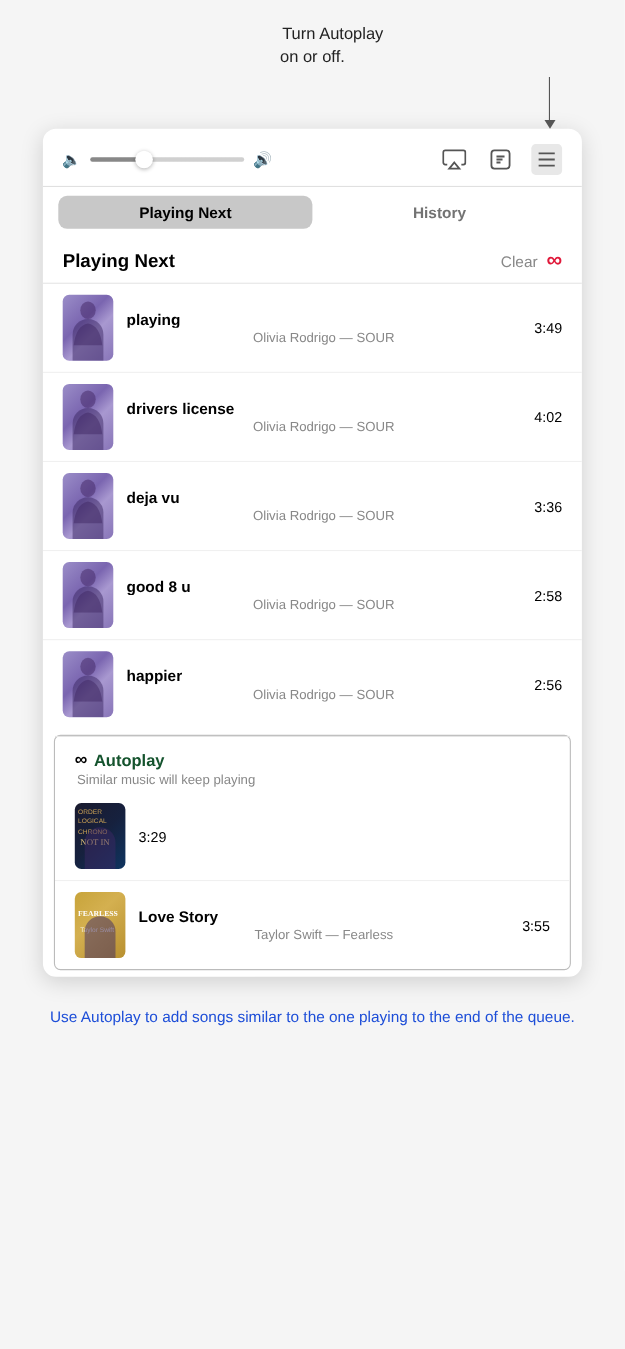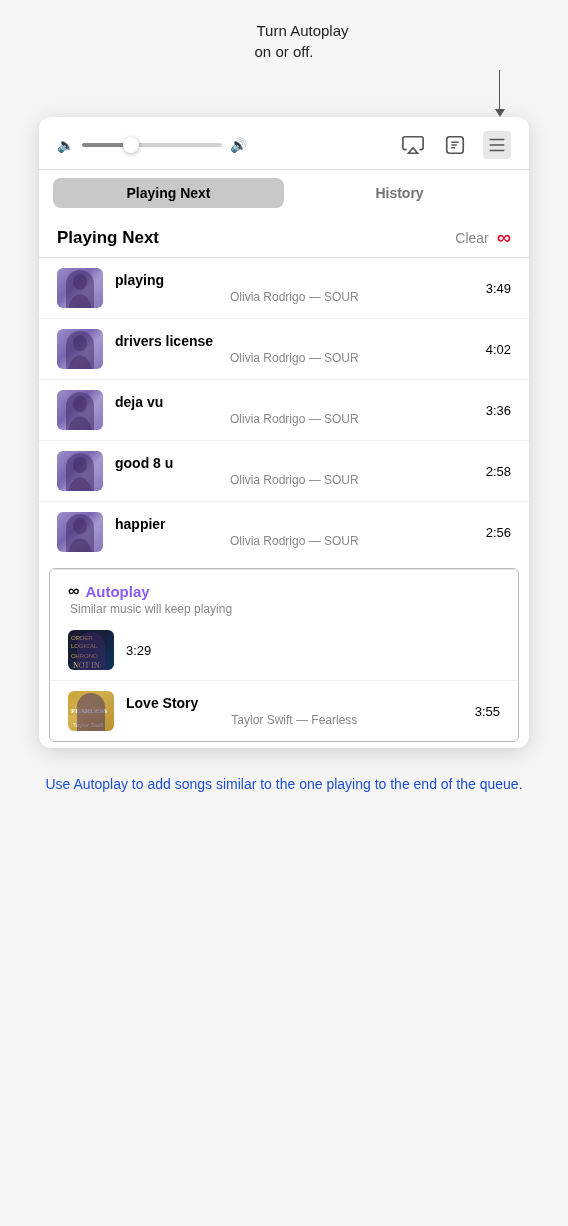--- a/index.html
+++ b/index.html
@@ -157,21 +157,21 @@
       border-bottom: 1px solid #f0f0f0;
       gap: 12px;
     }
 
     .track-item:last-child {
       border-bottom: none;
     }
 
     .track-thumb {
       width: 46px;
-      height: 40px;
+      height: 60px;
       border-radius: 6px;
       background: #8b7bb5;
       flex-shrink: 0;
       overflow: hidden;
       position: relative;
     }
 
     
     .track-thumb::after {
       content: '';
@@ -235,21 +235,21 @@
 
     .autoplay-icon-sm {
       font-size: 16px;
       color: #000;
       font-weight: 700;
     }
 
     .autoplay-title {
       font-size: 15px;
       font-weight: 600;
-      color: #8b5cf6;
+      color: #14532d;
     }
 
     .autoplay-subtitle {
       font-size: 12px;
       color: #888;
       margin-top: 2px;
       padding-left: 2px;
     }
 
     .bottom-note {

